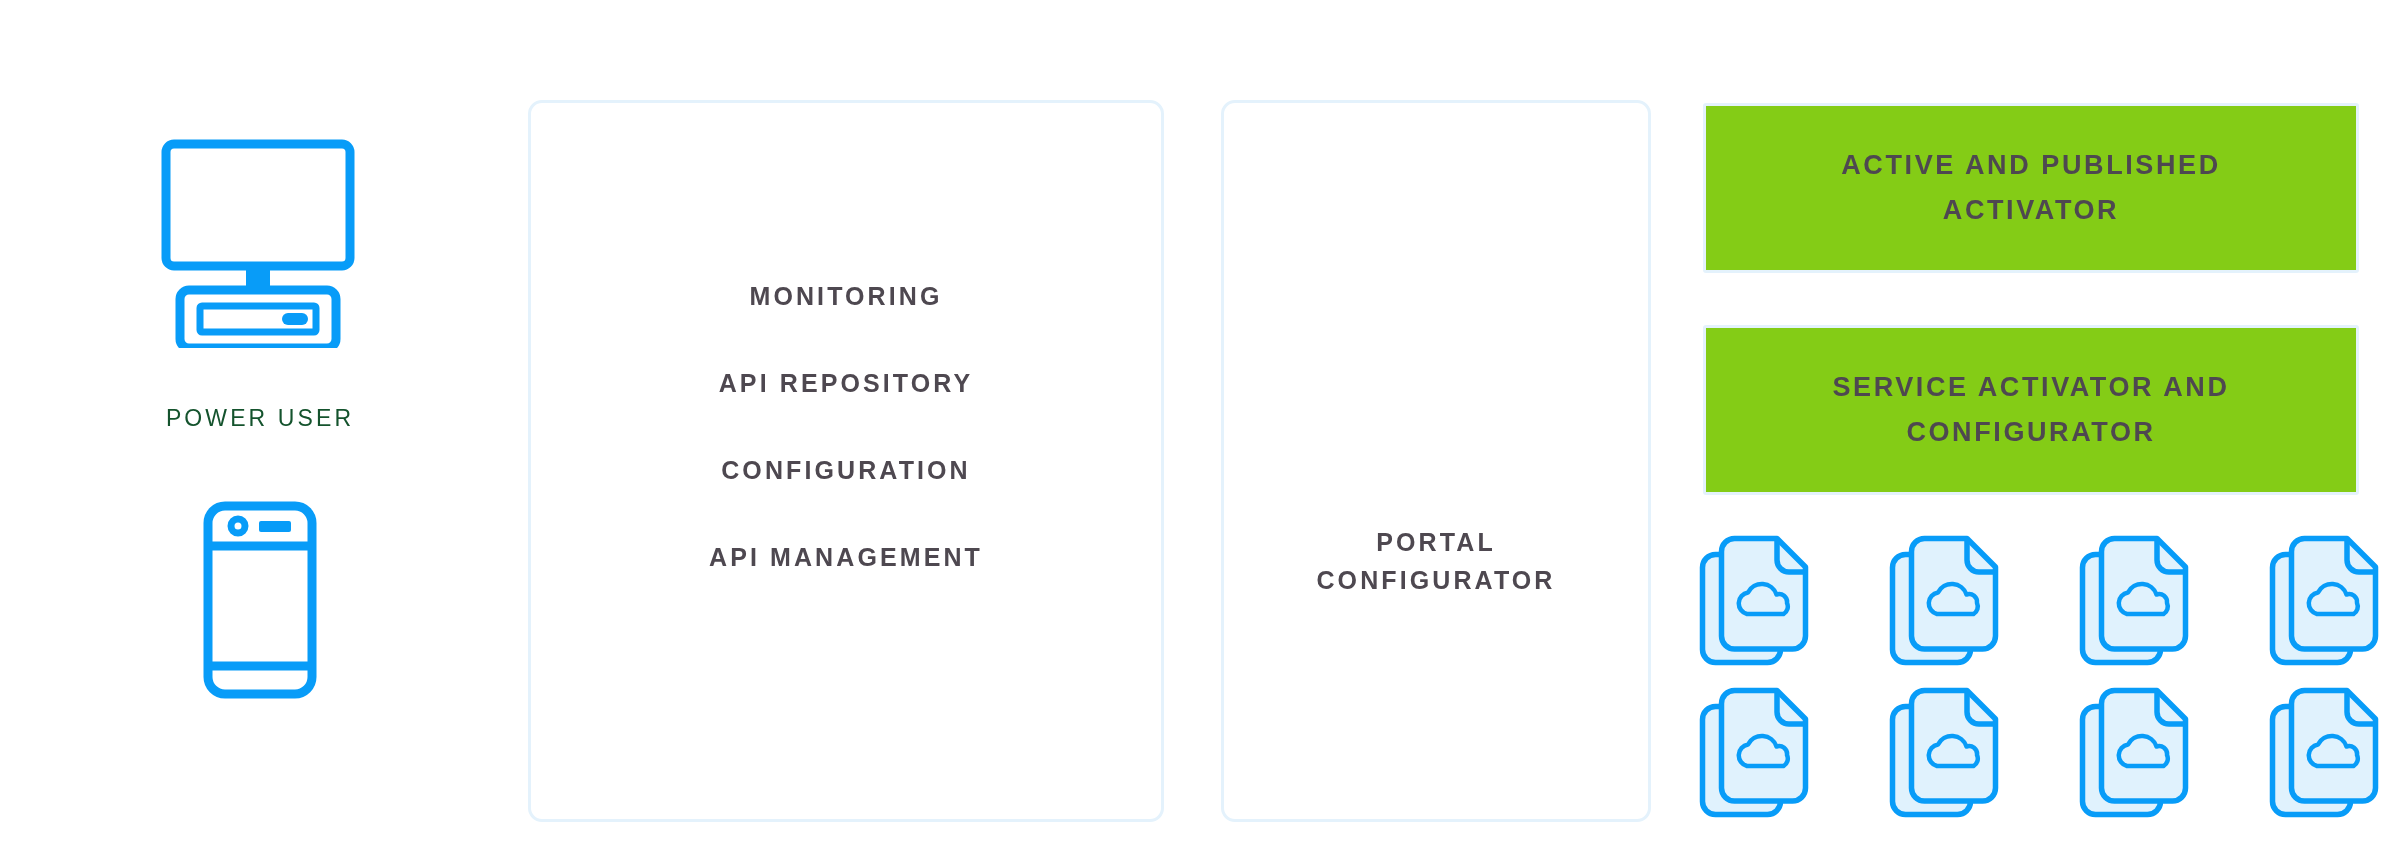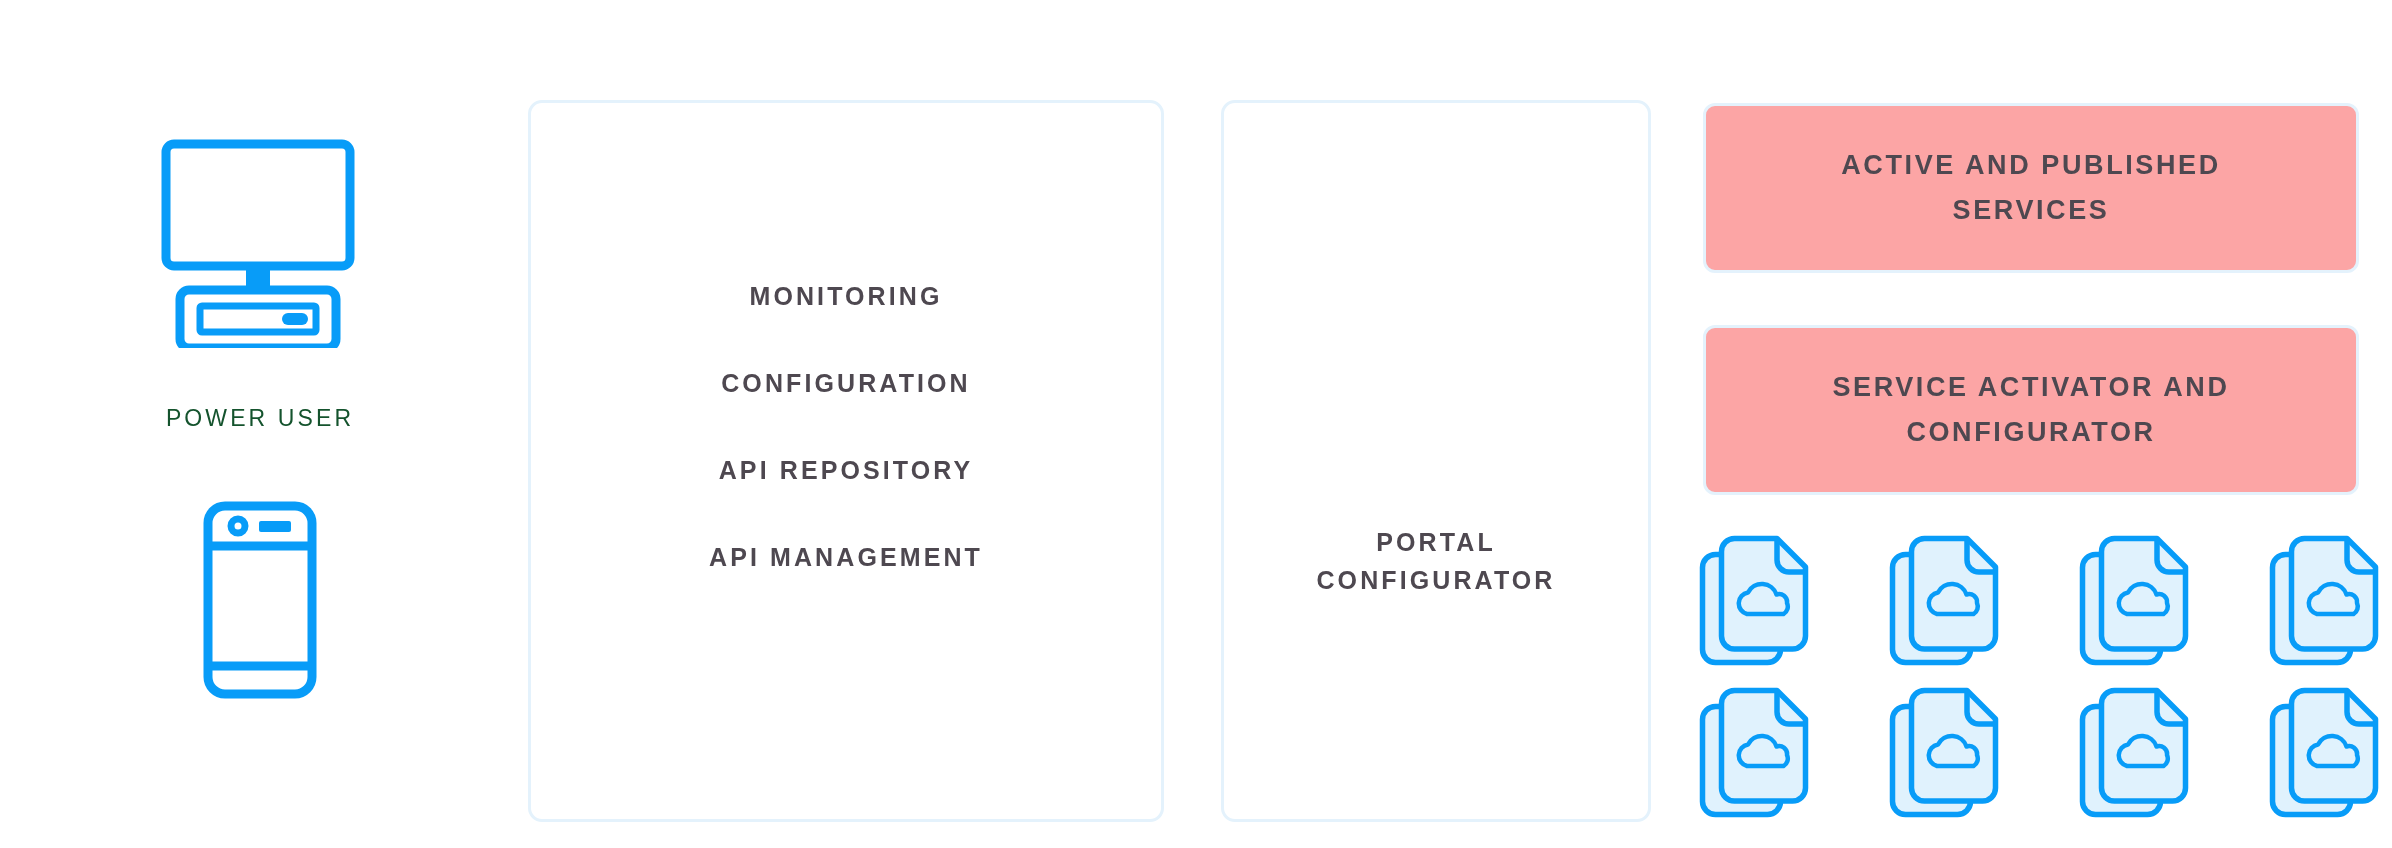--- a/index.html
+++ b/index.html
@@ -123,22 +123,22 @@
     letter-spacing: 3.1px;
     line-height: 38px;
     color: #4e4850;
   }
 
   
   .right-box {
     position: absolute;
     box-sizing: border-box;
     border: 3px solid #e4f2fc;
-    border-radius: 12px;
-    background: #fca5a5;
+    border-radius: 3px;
+    background: #84cc16;
     display: flex;
     align-items: center;
     justify-content: center;
     text-align: center;
   }
   .right-box-label {
     font-size: 27px;
     font-weight: bold;
     letter-spacing: 2.6px;
     line-height: 45px;
@@ -215,37 +215,37 @@
 
       <circle cx="36" cy="26" r="7" fill="none" stroke="#089cf8" stroke-width="7"></circle>
 
       <rect x="57" y="21" width="32" height="11" rx="2" ry="2" fill="#089cf8"></rect>
     </svg>
   </div>
 
   <div class="panel" id="panel-capabilities">
     <div id="capability-list">
       <div class="capability-item">MONITORING</div>
+      <div class="capability-item">API REPOSITORY</div>
       <div class="capability-item">CONFIGURATION</div>
-      <div class="capability-item">API REPOSITORY</div>
       <div class="capability-item">API MANAGEMENT</div>
     </div>
   </div>
 
   <div class="panel" id="panel-service-registration">
     <div id="service-registration-label">
       <div>PORTAL</div>
       <div>CONFIGURATOR</div>
     </div>
   </div>
 
   <div class="right-box" id="right-box-published">
     <div class="right-box-label">
       <span>ACTIVE AND PUBLISHED</span><br>
-      <span>SERVICES</span>
+      <span>ACTIVATOR</span>
     </div>
   </div>
 
   <div class="right-box" id="right-box-activator">
     <div class="right-box-label">
       <span>SERVICE ACTIVATOR AND</span><br>
       <span>CONFIGURATOR</span>
     </div>
   </div>
 

